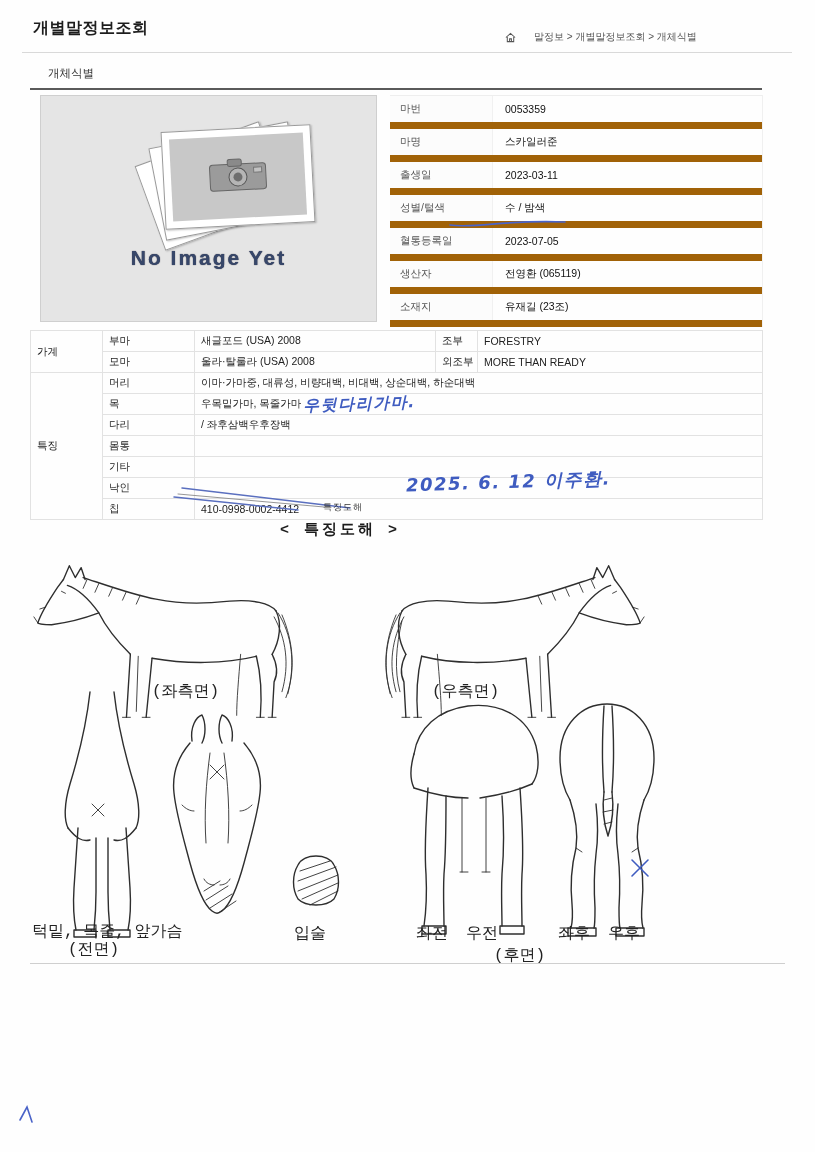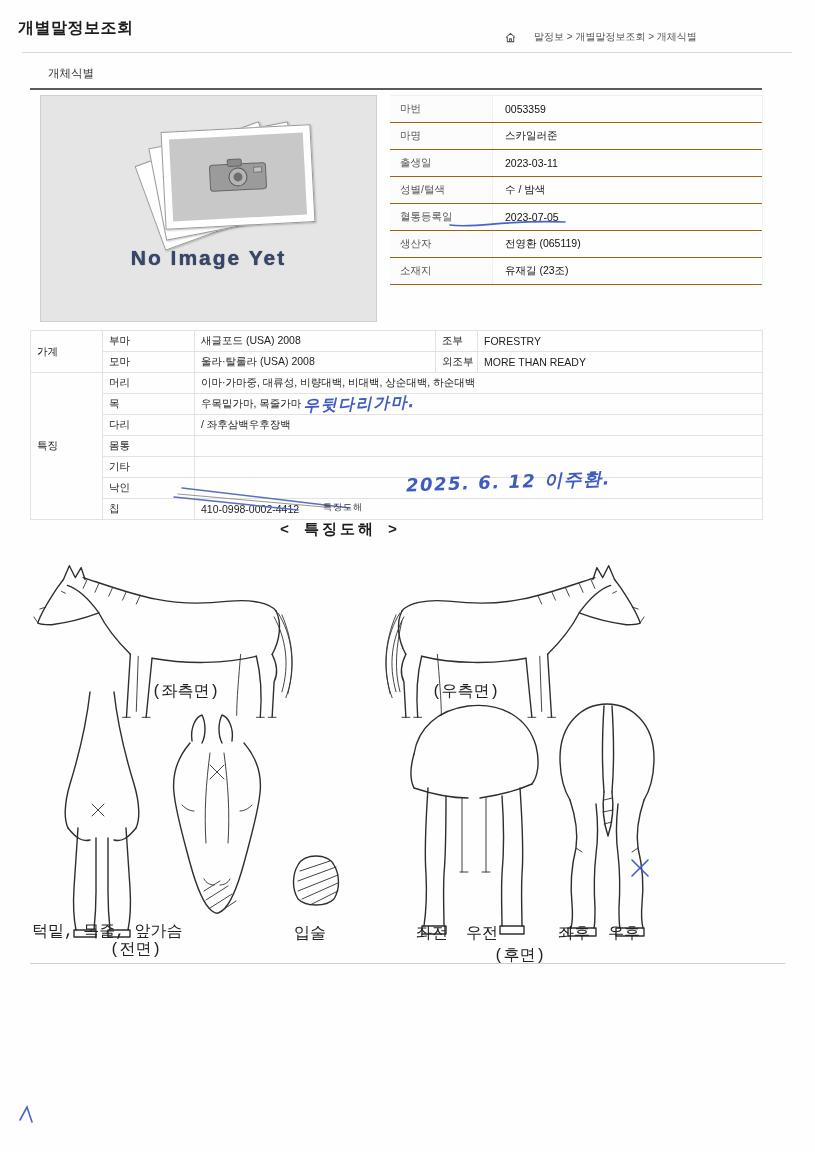--- a/index.html
+++ b/index.html
@@ -16,21 +16,21 @@
   .topbar{background:#5a5a5a;height:2px;}
 
   
   .photo-box{border:1px solid #cfcfcf;background:#e5e5e5;}
   .card{position:absolute;background:#fff;border:1px solid #9a9a9a;box-shadow:1px 1px 2px rgba(0,0,0,.25);}
   .card-inner{position:absolute;left:7px;top:7px;right:7px;bottom:7px;background:#c8c8c8;display:flex;align-items:center;justify-content:center;}
   .noimg-text{font-size:21px;font-weight:800;color:#37476a;letter-spacing:2px;text-shadow:0 0 1px #223;}
 
   
   .info-table{border-right:1px solid #f0f0f0;}
-  .info-row{display:flex;height:26px;align-items:center;border-bottom:1px solid #a16207;}
+  .info-row{display:flex;height:26px;align-items:center;border-bottom:7px solid #a16207;}
   .info-row:first-child{border-top:1px solid #eee;}
   .f-label{width:92px;padding-left:10px;font-size:10.5px;color:#555;flex:none;background:#fcfcfc;height:100%;display:flex;align-items:center;border-right:1px solid #f1f1f1;}
   .f-value{padding-left:12px;font-size:10.5px;color:#111;}
 
   
   table.ped{border-collapse:collapse;table-layout:fixed;width:732px;border-top:1px solid #c9c9c9;}
   table.ped td{border:1px solid #e2e2e2;font-size:10.5px;color:#222;padding:1px 6px;height:18px;overflow:hidden;white-space:nowrap;}
   td.grp{color:#444;padding-left:13px;}
   td.attr{color:#444;padding-left:8px;}
   td.val{color:#111;}
@@ -46,21 +46,21 @@
   svg.draw path, svg.draw line{fill:none;stroke:#2e2e2e;stroke-width:1.4;stroke-linecap:round;stroke-linejoin:round;}
   svg.draw path.thin{stroke-width:0.9;}
   svg.draw path.pen{stroke:#3f5cc0;stroke-width:1.6;}
   svg.pen-overlay path{fill:none;stroke-linecap:round;}
 </style>
 </head>
 <body>
 
 <div id="page">
 
-  <div class="abs page-title" style="left:18px;top:18px;">개별말정보조회</div>
+  <div class="abs page-title" style="left:33px;top:18px;">개별말정보조회</div>
   <div class="abs crumb" style="left:505px;top:30px;">
     <span>
       <svg width="11" height="11" viewBox="0 0 12 12">
           <path d="M1 6 L6 1.5 L11 6 M2.5 5.5 V10.5 H9.5 V5.5 M5 10.5 V7.5 H7 V10.5" fill="none" stroke="#555" stroke-width="1.1"></path>
         </svg>
     </span>
     <span>말정보 &gt; 개별말정보조회 &gt; 개체식별</span>
   </div>
   <div class="abs hr1" style="left:22px;top:52px;width:770px;"></div>
   <div class="abs section-label" style="left:48px;top:66px;">개체식별</div>
@@ -268,21 +268,21 @@
       <path d="M62 104 C60 120 62 136 66 148 M70 104 C72 120 70 136 66 148"></path>
       <path class="thin" d="M62 112 l8 -2 M61 124 l10 -2 M62 136 l8 -2"></path>
       <path d="M28 112 C34 130 36 146 34 160 C30 176 28 196 30 216 C31 228 30 236 29 240 M54 116 C56 134 56 152 54 166 C52 184 52 204 53 220 C53 230 53 237 52 240"></path>
       <path d="M102 112 C96 130 94 146 96 160 C100 176 102 196 100 216 C99 228 100 236 101 240 M76 116 C74 134 74 152 76 166 C78 184 78 204 77 220 C77 230 77 237 78 240"></path>
       <path d="M26 240 h28 v8 h-28 z M74 240 h28 v8 h-28 z"></path>
       <path class="thin" d="M34 160 l6 4 M96 160 l-6 4"></path>
       <path class="pen" d="M90 172 l16 16 M106 172 l-16 16"></path>
     </svg>
 
     <div class="abs diag-label" style="left:2px;top:408px;">턱밑, 목줄, 앞가슴</div>
-    <div class="abs diag-label" style="left:38px;top:426px;margin-left:42px;">(전면)</div>
+    <div class="abs diag-label" style="left:38px;top:426px;">(전면)</div>
     <div class="abs diag-label" style="left:264px;top:410px;">입술</div>
     <div class="abs diag-label" style="left:386px;top:410px;">좌전</div>
     <div class="abs diag-label" style="left:436px;top:410px;">우전</div>
     <div class="abs diag-label" style="left:528px;top:410px;">좌후</div>
     <div class="abs diag-label" style="left:578px;top:410px;">우후</div>
     <div class="abs diag-label" style="left:464px;top:432px;">(후면)</div>
   </div>
 
   <svg class="abs pen-overlay" style="left:18px;top:1104px;" width="20" height="22">
     <path d="M2 16 L9 3 L14 18" stroke="#4a63c8" stroke-width="1.6" fill="none"></path>

